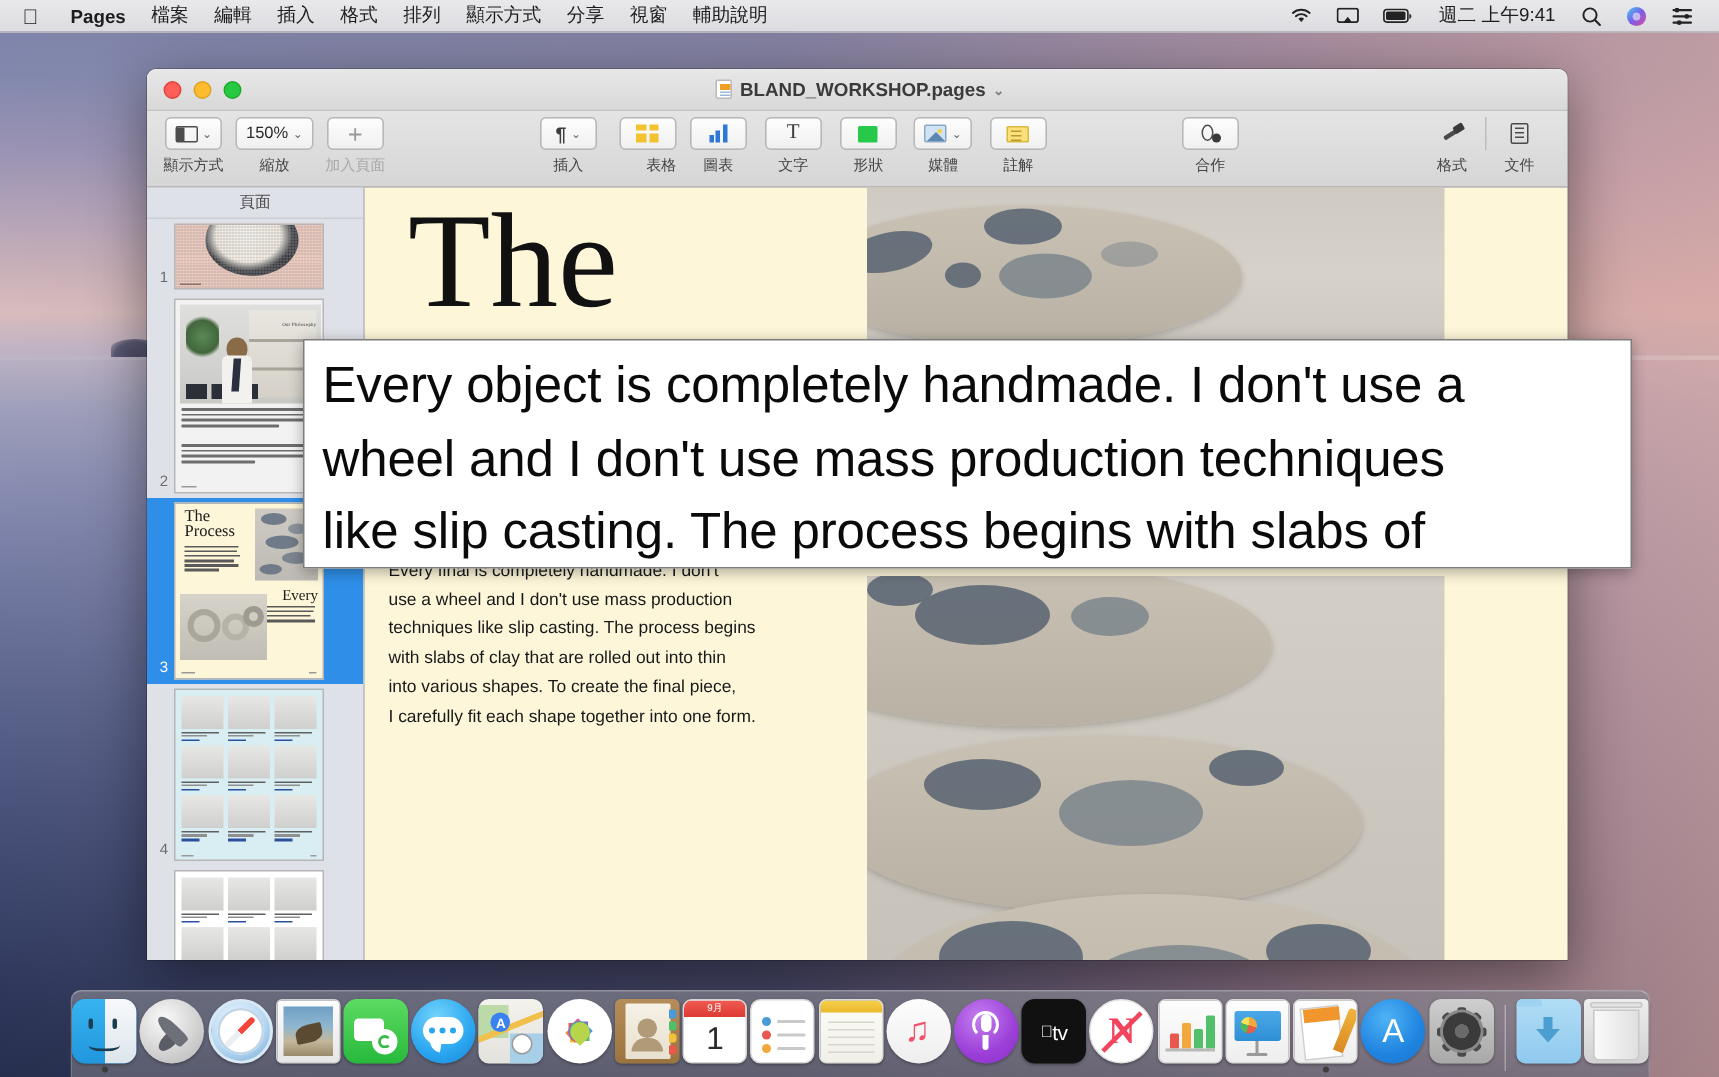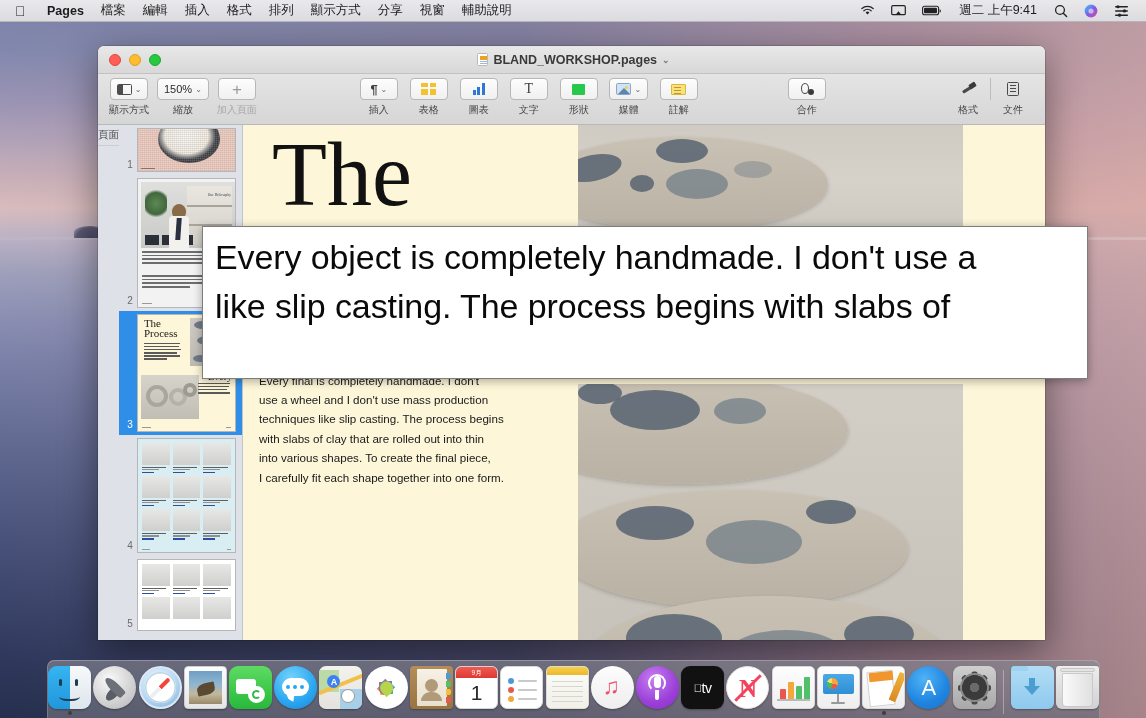--- a/index.html
+++ b/index.html
@@ -157,21 +157,21 @@
   .ic-format { width:15px; height:13px; position:relative; }
   .ic-format .br { position:absolute; left:1px; top:5px; width:11px; height:3px; background:#4a4a4a; transform:rotate(-32deg); border-radius:1px; }
   .ic-format .hd { position:absolute; right:0px; top:0px; width:7px; height:5px; background:#3a3a3a; transform:rotate(-32deg); border-radius:1px; }
   .ic-docpane { width:12px; height:14px; border:1.5px solid #4a4a4a; border-radius:1.5px; position:relative; }
   .ic-docpane:after { content:""; position:absolute; left:2px; top:2px; right:2px; height:1.3px; background:#4a4a4a; box-shadow:0 3px 0 #4a4a4a, 0 6px 0 #4a4a4a; }
 
   .tb-sep { width:1px; height:22px; background:#bdbdbd; margin:4px 0 0 0; align-self:flex-start; }
 
   
   #winbody { display:flex; height:515px; }
-  #sidebar { width:145px; background:#dfe1e8; border-right:1px solid #c2c4cc; display:flex; flex-direction:row; }
+  #sidebar { width:145px; background:#dfe1e8; border-right:1px solid #c2c4cc; display:flex; flex-direction:column; }
   .sb-header {
     height:21px; display:flex; align-items:center; justify-content:center;
     font-size:10.5px; color:#4d4d4d;
     background:#dfe1e8; border-bottom:1px solid #cbcdd5;
   }
   .sb-list { flex:1; overflow:hidden; position:relative; }
   .thumb-row { display:flex; align-items:flex-end; padding:3px 6px 3px 0; position:relative; }
   .thumb-row.selected { background:#2f8fe8; }
   .tnum { width:18px; text-align:right; font-size:10px; color:#6b6b6b; padding-right:4px; padding-bottom:2px; }
   .thumb-row.selected .tnum { color:#fff; }
@@ -538,21 +538,21 @@
     </div>
 
     <div class="tgroup" style="margin-left:98px;">
       <div class="tb">
         <div class="btn">
             <span class="ic-para">¶</span>
             <span class="chev">⌄</span>
           </div>
         <div class="lbl">插入</div>
       </div>
-      <div class="tb" style="margin-left:6px;">
+      <div class="tb" style="margin-left:6px;align-items:flex-end;">
         <div class="btn">
             <span class="ic-table">
               <i></i>
               <i></i>
               <i></i>
               <i></i>
             </span>
           </div>
         <div class="lbl">表格</div>
       </div>
@@ -880,20 +880,21 @@
           </div>
         </div>
 
       </div>
     </div>
   </div>
 </div>
 
 <div id="callout">
   <div class="line">Every object is completely handmade. I don't use a</div>
+  <div class="line">wheel and I don't use mass production techniques</div>
   <div class="line">like slip casting. The process begins with slabs of</div>
 </div>
 
 <div id="dock">
 
   <div class="dock-item">
     <div class="dock-icon di-finder">
       <span class="lhalf"></span>
         <span class="rhalf"></span>
       <span class="eyeL"></span>

